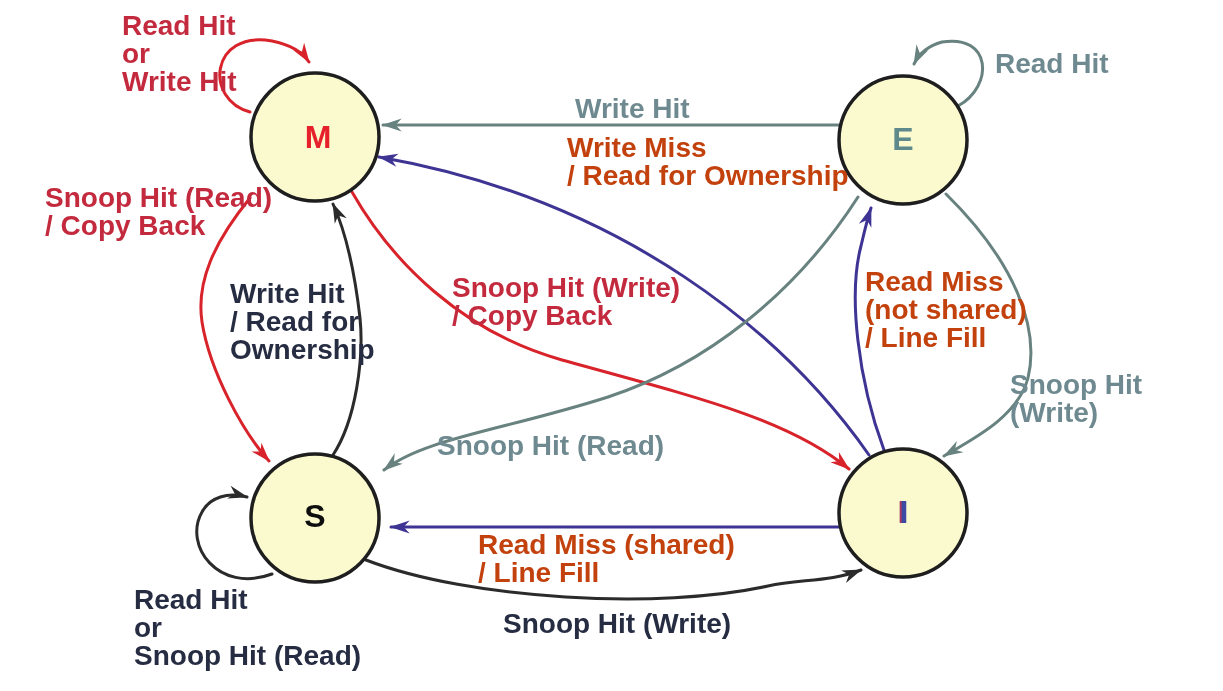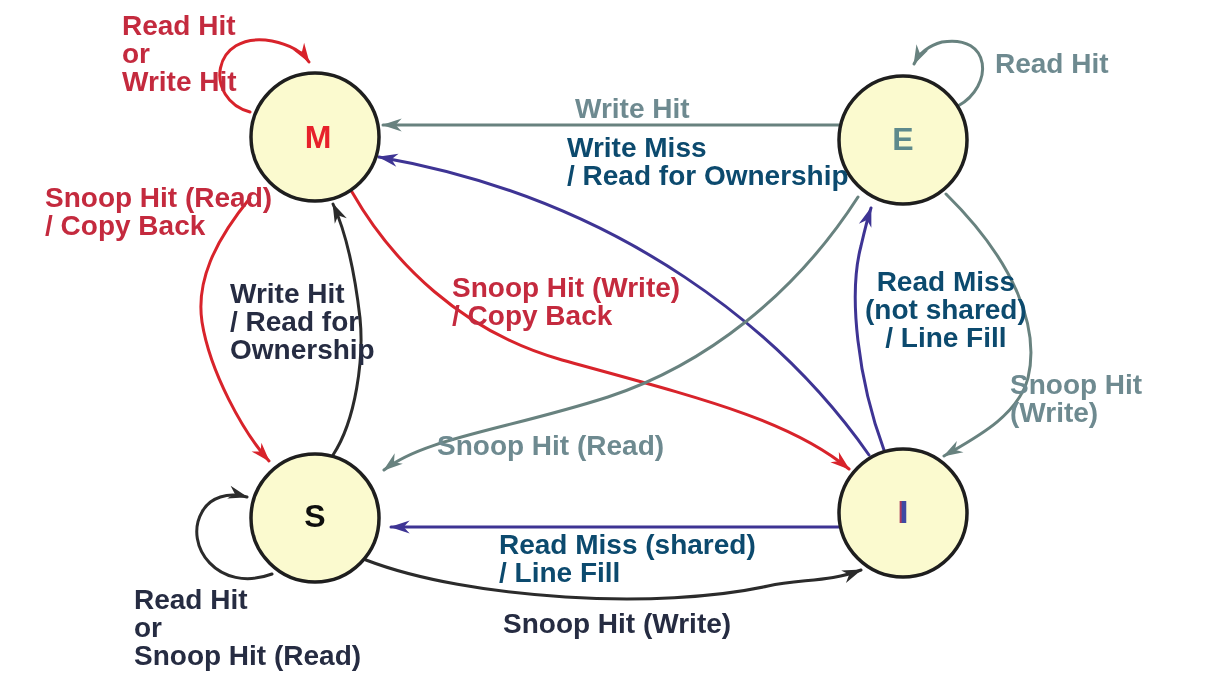--- a/index.html
+++ b/index.html
@@ -14,21 +14,21 @@
   .lbl{
     position:absolute;
     font-size:28px;
     font-weight:bold;
     line-height:28px;
     white-space:pre-line;
     letter-spacing:0px;
   }
   .lbl.red{color:#c42a3e;}
   .lbl.gray{color:#6e8a90;}
-  .lbl.purple{color:#0c4a6e;}
+  .lbl.purple{color:#c2410c;}
   .lbl.black{color:#262c42;}
   .node-letter{
     position:absolute;
     transform:translate(-50%,-54%);
     font-size:32px;
     font-weight:bold;
   }
   .node-letter.m{color:#e7212b;}
   .node-letter.e{color:#5e8a8c;}
   .node-letter.s{color:#0e0e0e;}
@@ -104,25 +104,25 @@
 / Copy Back</div>
   <div class="lbl black" style="left:230px;top:280px;">Write Hit
 / Read for
 Ownership</div>
   <div class="lbl red" style="left:452px;top:274px;">Snoop Hit (Write)
 / Copy Back</div>
   <div class="lbl gray" style="left:575px;top:95px;">Write Hit</div>
   <div class="lbl purple" style="left:567px;top:134px;">Write Miss
 / Read for Ownership</div>
   <div class="lbl gray" style="left:995px;top:50px;">Read Hit</div>
-  <div class="lbl purple" style="left:865px;top:268px;text-align:center;">Read Miss
+  <div class="lbl purple" style="left:865px;top:268px;">Read Miss
 (not shared)
 / Line Fill</div>
   <div class="lbl gray" style="left:1010px;top:371px;">Snoop Hit (Write)</div>
   <div class="lbl gray" style="left:437px;top:432px;">Snoop Hit (Read)</div>
-  <div class="lbl purple" style="left:499px;top:531px;">Read Miss (shared)
+  <div class="lbl purple" style="left:478px;top:531px;">Read Miss (shared)
 / Line Fill</div>
   <div class="lbl black" style="left:503px;top:610px;">Snoop Hit (Write)</div>
   <div class="lbl black" style="left:134px;top:586px;">Read Hit
 or
 Snoop Hit (Read)</div>
 
 </div>
 
 </body></html>

